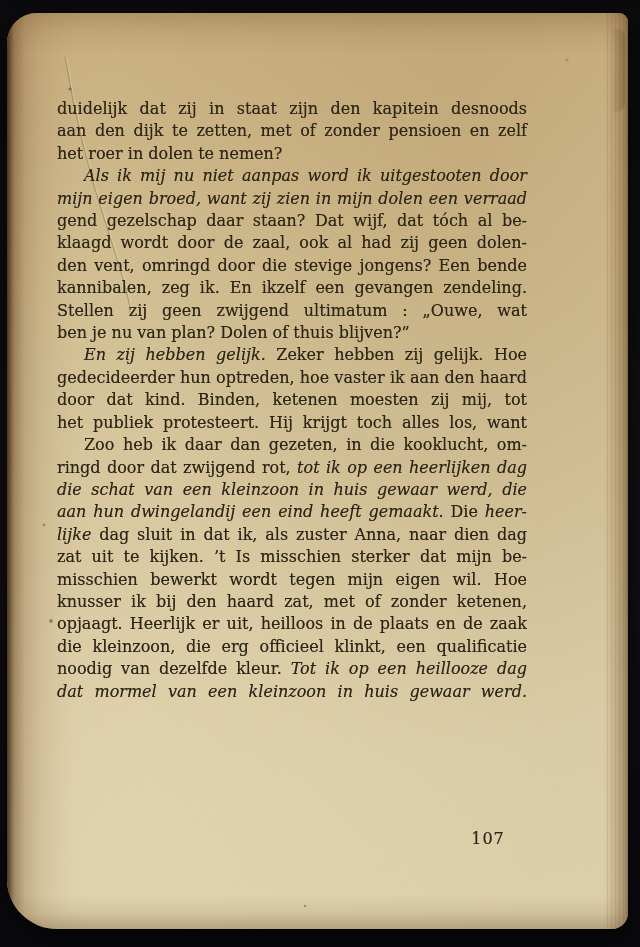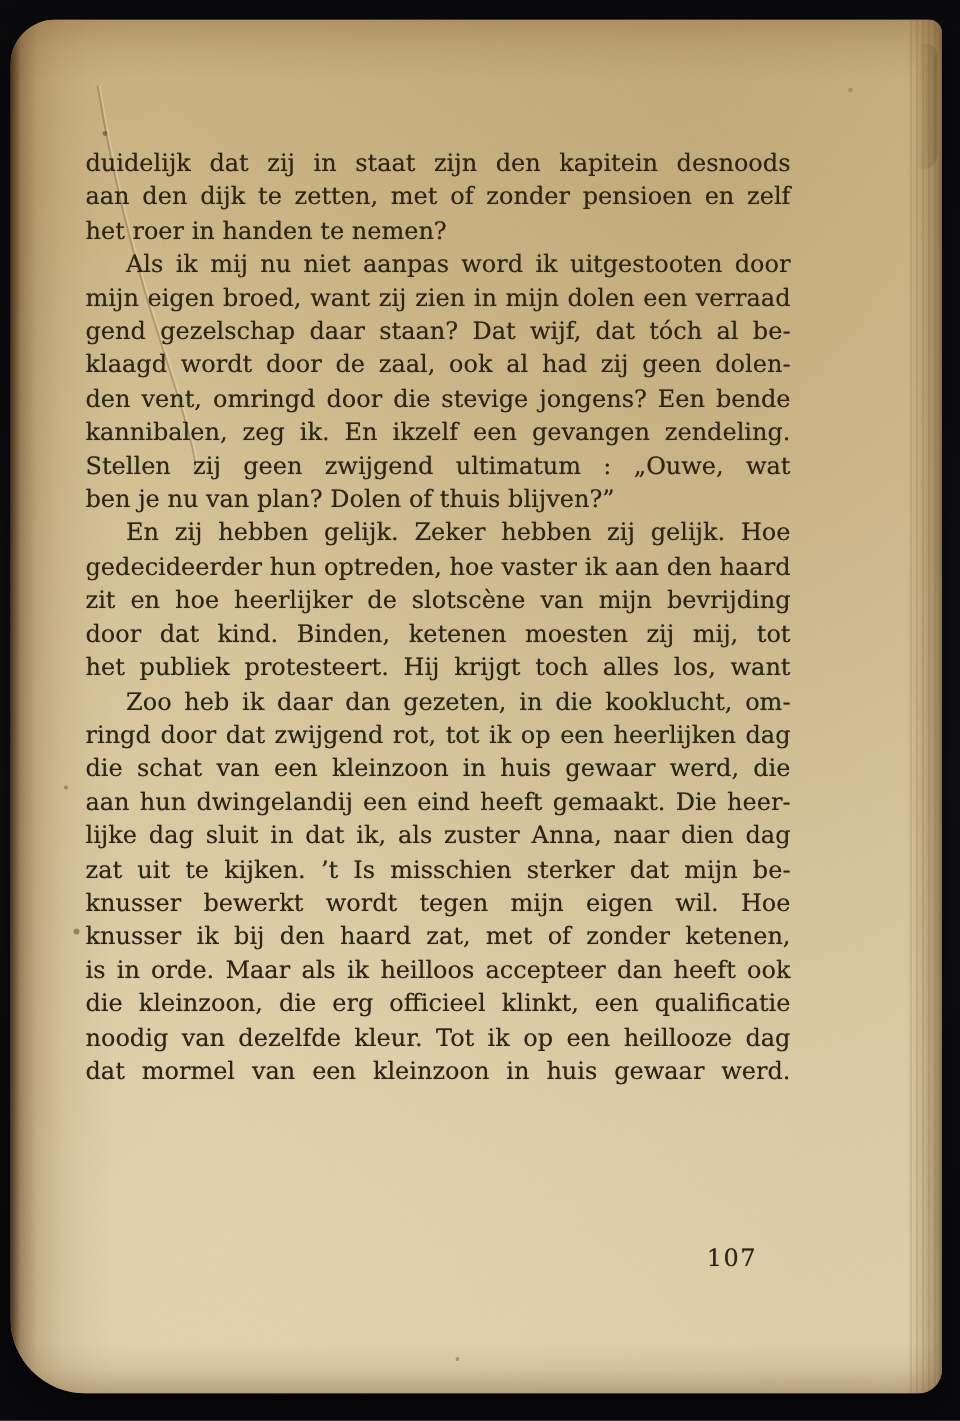--- a/index.html
+++ b/index.html
@@ -62,21 +62,21 @@
   .text-block {
     position:absolute; left:57px; top:98px; width:470px;
     color:#2c2416;
     font-size:16px; line-height:22.4px;
     text-align:justify;
     text-shadow:0 0 0.5px rgba(44,36,22,0.55);
   }
   .line { text-align-last:justify; }
   .line.no-just { text-align-last:left; }
   .line.indent { padding-left:27px; }
-  .it { }
+  .it { font-style:italic; }
   .ro { font-style:normal; }
 
   .page-number {
     position:absolute; left:452px; top:829px; width:72px;
     text-align:center;
     color:#2c2416; font-size:16px; letter-spacing:1px;
     text-shadow:0 0 0.5px rgba(44,36,22,0.55);
   }
 </style>
 </head>
@@ -105,42 +105,41 @@
         <feTurbulence type="fractalNoise" baseFrequency="0.85" numOctaves="2" stitchTiles="stitch"></feTurbulence>
         <feColorMatrix type="matrix" values="0 0 0 0 0.42  0 0 0 0 0.35  0 0 0 0 0.22  0 0 0 0.16 0"></feColorMatrix>
       </filter>
       <rect width="621" height="916" filter="url(#noise)"></rect>
     </svg>
   </div>
 
   <div class="text-block" style="color: rgb(44, 36, 22);">
       <div class="line"><span class="ro">duidelijk dat zij in staat zijn den kapitein desnoods</span></div>
       <div class="line"><span class="ro">aan den dijk te zetten, met of zonder pensioen en zelf</span></div>
-      <div class="line no-just"><span class="ro">het roer in handen te nemen?</span></div>
+      <div class="line no-just"><span class="ro">het roer in dolen te nemen?</span></div>
       <div class="line indent"><span class="it">Als ik mij nu niet aanpas word ik uitgestooten door</span></div>
       <div class="line"><span class="it">mijn eigen broed, want zij zien in mijn dolen een verraad</span></div>
       <div class="line"><span class="ro">gend gezelschap daar staan? Dat wijf, dat tóch al be-</span></div>
       <div class="line"><span class="ro">klaagd wordt door de zaal, ook al had zij geen dolen-</span></div>
       <div class="line"><span class="ro">den vent, omringd door die stevige jongens? Een bende</span></div>
       <div class="line"><span class="ro">kannibalen, zeg ik. En ikzelf een gevangen zendeling.</span></div>
       <div class="line"><span class="ro">Stellen zij geen zwijgend ultimatum : „Ouwe, wat</span></div>
       <div class="line no-just"><span class="ro">ben je nu van plan? Dolen of thuis blijven?”</span></div>
       <div class="line indent"><span class="it">En zij hebben gelijk.</span><span class="ro"> Zeker hebben zij gelijk. Hoe</span></div>
       <div class="line"><span class="ro">gedecideerder hun optreden, hoe vaster ik aan den haard</span></div>
-      <div class="line"><span class="ro">zit en hoe heerlijker de slotscène van mijn bevrijding</span></div>
       <div class="line"><span class="ro">door dat kind. Binden, ketenen moesten zij mij, tot</span></div>
       <div class="line"><span class="ro">het publiek protesteert. Hij krijgt toch alles los, want</span></div>
       <div class="line indent"><span class="ro">Zoo heb ik daar dan gezeten, in die kooklucht, om-</span></div>
       <div class="line"><span class="ro">ringd door dat zwijgend rot, </span><span class="it">tot ik op een heerlijken dag</span></div>
       <div class="line"><span class="it">die schat van een kleinzoon in huis gewaar werd, die</span></div>
       <div class="line"><span class="it">aan hun dwingelandij een eind heeft gemaakt.</span><span class="ro"> Die </span><span class="it">heer-</span></div>
       <div class="line"><span class="it">lijke</span><span class="ro"> dag sluit in dat ik, als zuster Anna, naar dien dag</span></div>
       <div class="line"><span class="ro">zat uit te kijken. ’t Is misschien sterker dat mijn be-</span></div>
-      <div class="line"><span class="ro">knusser bewerkt wordt tegen mijn eigen wil. Hoe</span></div>
+      <div class="line"><span class="ro">misschien bewerkt wordt tegen mijn eigen wil. Hoe</span></div>
       <div class="line"><span class="ro">knusser ik bij den haard zat, met of zonder ketenen,</span></div>
-      <div class="line"><span class="ro">is in orde. Maar als ik heilloos accepteer dan heeft ook</span></div>
+      <div class="line"><span class="ro">opjaagt. Heerlijk er uit, heilloos in de plaats en de zaak</span></div>
       <div class="line"><span class="ro">die kleinzoon, die erg officieel klinkt, een qualificatie</span></div>
       <div class="line"><span class="ro">noodig van dezelfde kleur. </span><span class="it">Tot ik op een heillooze dag</span></div>
       <div class="line"><span class="it">dat mormel van een kleinzoon in huis gewaar werd.</span></div>
     </div>
 
   <div class="page-number" style="color: rgb(44, 36, 22);">107</div>
 </div>
 
 </body></html>

